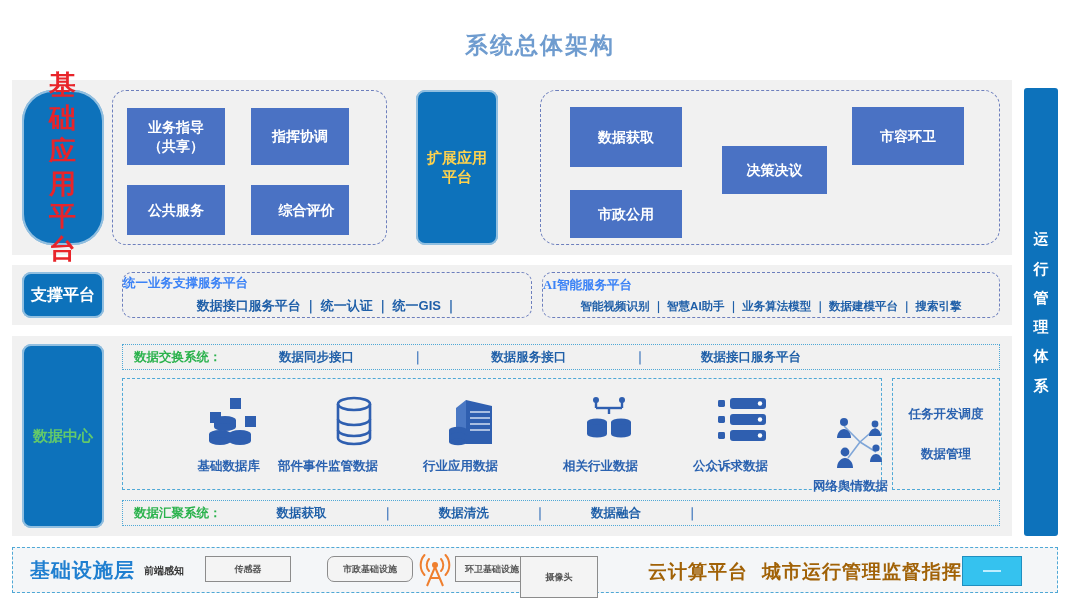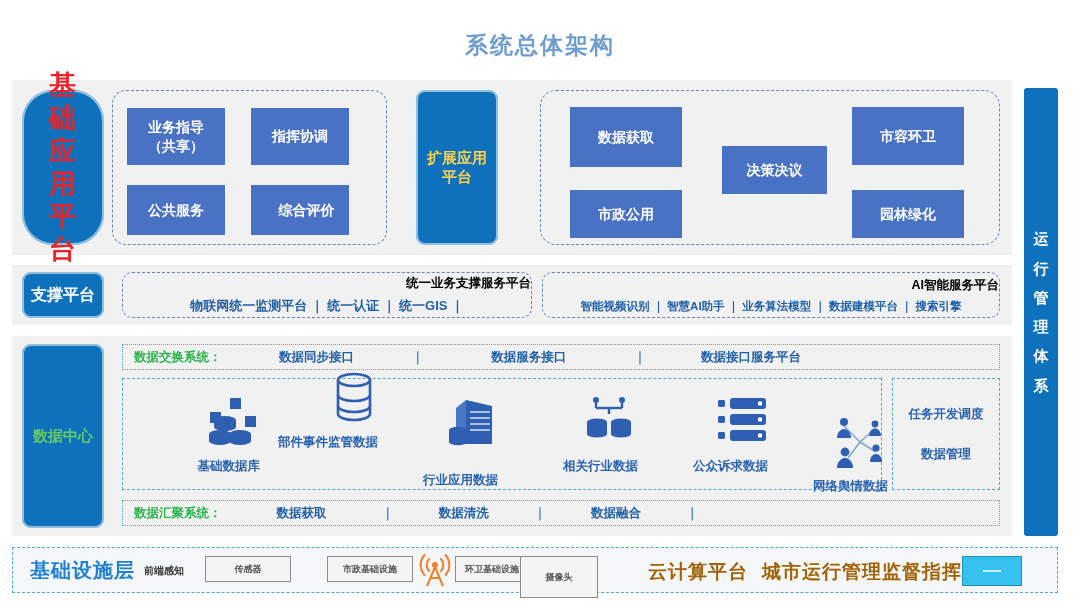--- a/index.html
+++ b/index.html
@@ -34,21 +34,21 @@
   .labelbox.green { color:#63c96a; font-size:15px; }
   .labelbox.white { color:#ffffff; font-size:16px; }
 
   .appbox{
     position:absolute; background:#4a72c4; color:#fff;
     display:flex; align-items:center; justify-content:center;
     text-align:center; font-size:14px; font-weight:bold; line-height:1.3;
   }
 
   
-  .sp-title{ font-size:12.5px; font-weight:bold; color:#000000; text-align:right; }
+  .sp-title{ font-size:12.5px; font-weight:bold; color:#3b82f6; text-align:left;font-family:Liberation Serif, serif; }
   .sp-items{ font-size:13px; font-weight:bold; color:#1f5fa8; text-align:center; margin-top:5px; }
 
   
   .strip{ position:absolute; display:flex; align-items:center; }
   .strip .sys{
     color:#2ab24c; font-size:12.5px; font-weight:bold; white-space:nowrap;
   }
   .strip .itm{
     color:#1f5fa8; font-size:12.5px; font-weight:bold; white-space:nowrap;
     text-align:center;
@@ -138,34 +138,31 @@
   </div>
   <div class="appbox" style="left:722px; top:146px; width:105px; height:48px;">
     <span>决策决议</span>
   </div>
   <div class="appbox" style="left:852px; top:107px; width:112px; height:58px;">
     <span>市容环卫</span>
   </div>
   <div class="appbox" style="left:570px; top:190px; width:112px; height:48px;">
     <span>市政公用</span>
   </div>
-  <div class="appbox" style="left:852px; top:190px; width:112px; height:48px;">
-    <span>园林绿化</span>
-  </div>
 
   <div class="panel" style="left:12px; top:265px; width:1000px; height:60px;"></div>
 
   <div class="labelbox white" style="left:22px; top:272px; width:82px; height:46px;">
     <span>支撑平台</span>
   </div>
 
   <div class="dash" style="left:122px; top:272px; width:410px; height:46px; border-radius:10px;
               display:flex; flex-direction:column; justify-content:center;">
     <div class="sp-title">统一业务支撑服务平台</div>
-    <div class="sp-items">物联网统一监测平台 ｜ 统一认证 ｜ 统一GIS ｜</div>
+    <div class="sp-items">数据接口服务平台 ｜ 统一认证 ｜ 统一GIS ｜</div>
   </div>
 
   <div class="dash" style="left:542px; top:272px; width:458px; height:46px; border-radius:10px;
               display:flex; flex-direction:column; justify-content:center;">
     <div class="sp-title">AI智能服务平台</div>
     <div class="sp-items" style="font-size:11.5px;">智能视频识别 ｜ 智慧AI助手 ｜ 业务算法模型 ｜ 数据建模平台 ｜ 搜索引擎</div>
   </div>
 
   <div class="panel" style="left:12px; top:336px; width:1000px; height:200px;"></div>
 
@@ -200,35 +197,35 @@
             <ellipse cx="16" cy="47" rx="11" ry="4"></ellipse>
           <ellipse cx="36" cy="40" rx="11" ry="4"></ellipse>
             <rect x="25" y="40" width="22" height="7"></rect>
             <ellipse cx="36" cy="47" rx="11" ry="4"></ellipse>
         </g>
       </svg>
     </div>
     <div class="cap">基础数据库</div>
   </div>
 
-  <div class="dcell" style="left:238px; top:364px; width:140px;">
+  <div class="dcell" style="left:238px; top:388px; width:140px;">
     <div class="ico">
       <svg width="48" height="58" viewBox="0 0 48 58">
         <g fill="none" stroke="#2f5fb0" stroke-width="2.6">
           <ellipse cx="24" cy="12" rx="16" ry="6"></ellipse>
           <path d="M8 12v34c0 3.3 7.2 6 16 6s16-2.7 16-6V12"></path>
           <path d="M8 27c0 3.3 7.2 6 16 6s16-2.7 16-6"></path>
           <path d="M8 38c0 3.3 7.2 6 16 6s16-2.7 16-6"></path>
         </g>
       </svg>
     </div>
     <div class="cap">部件事件监管数据</div>
   </div>
 
-  <div class="dcell" style="left:378px; top:388px; width:120px;gap:14px;">
+  <div class="dcell" style="left:378px; top:388px; width:120px;">
     <div class="ico">
       <svg width="52" height="58" viewBox="0 0 52 58">
         <path d="M20 8 L46 14 V52 H20 Z" fill="#2f5fb0"></path>
         <path d="M20 8 L10 16 V52 H20 Z" fill="#4a78c4"></path>
         <g stroke="#dfe8f6" stroke-width="1.4">
           <line x1="24" y1="20" x2="44" y2="20"></line>
             <line x1="24" y1="26" x2="44" y2="26"></line>
           <line x1="24" y1="32" x2="44" y2="32"></line>
             <line x1="24" y1="38" x2="44" y2="38"></line>
         </g>
@@ -340,21 +337,21 @@
     <span>系</span>
   </div>
 
   <div class="dash dash-cyan" style="left:12px; top:547px; width:1046px; height:46px; border-style:dashed; background:#f4f6f8;"></div>
 
   <div class="infra-title" style="left:30px; top:557px;">基础设施层</div>
 
   <div class="infra-sub" style="left:144px; top:564px;">前端感知</div>
 
   <div class="greybox" style="left:205px; top:556px; width:86px; height:26px;">传感器</div>
-  <div class="greybox" style="left:327px; top:556px; width:86px; height:26px;">市政基础设施</div>
+  <div class="greybox" style="left:327px; top:556px; width:86px; height:26px;border-radius:7px;">市政基础设施</div>
 
   <div style="position:absolute; left:418px; top:552px;">
     <svg width="34" height="36" viewBox="0 0 34 36">
       <g stroke="#ef7f2f" stroke-width="2" fill="none" stroke-linecap="round">
         <path d="M11 7 a9 9 0 0 0 0 12"></path>
           <path d="M23 7 a9 9 0 0 1 0 12"></path>
         <path d="M6.5 3 a15 15 0 0 0 0 20"></path>
           <path d="M27.5 3 a15 15 0 0 1 0 20"></path>
       </g>
       <circle cx="17" cy="13" r="3" fill="#ef7f2f"></circle>

